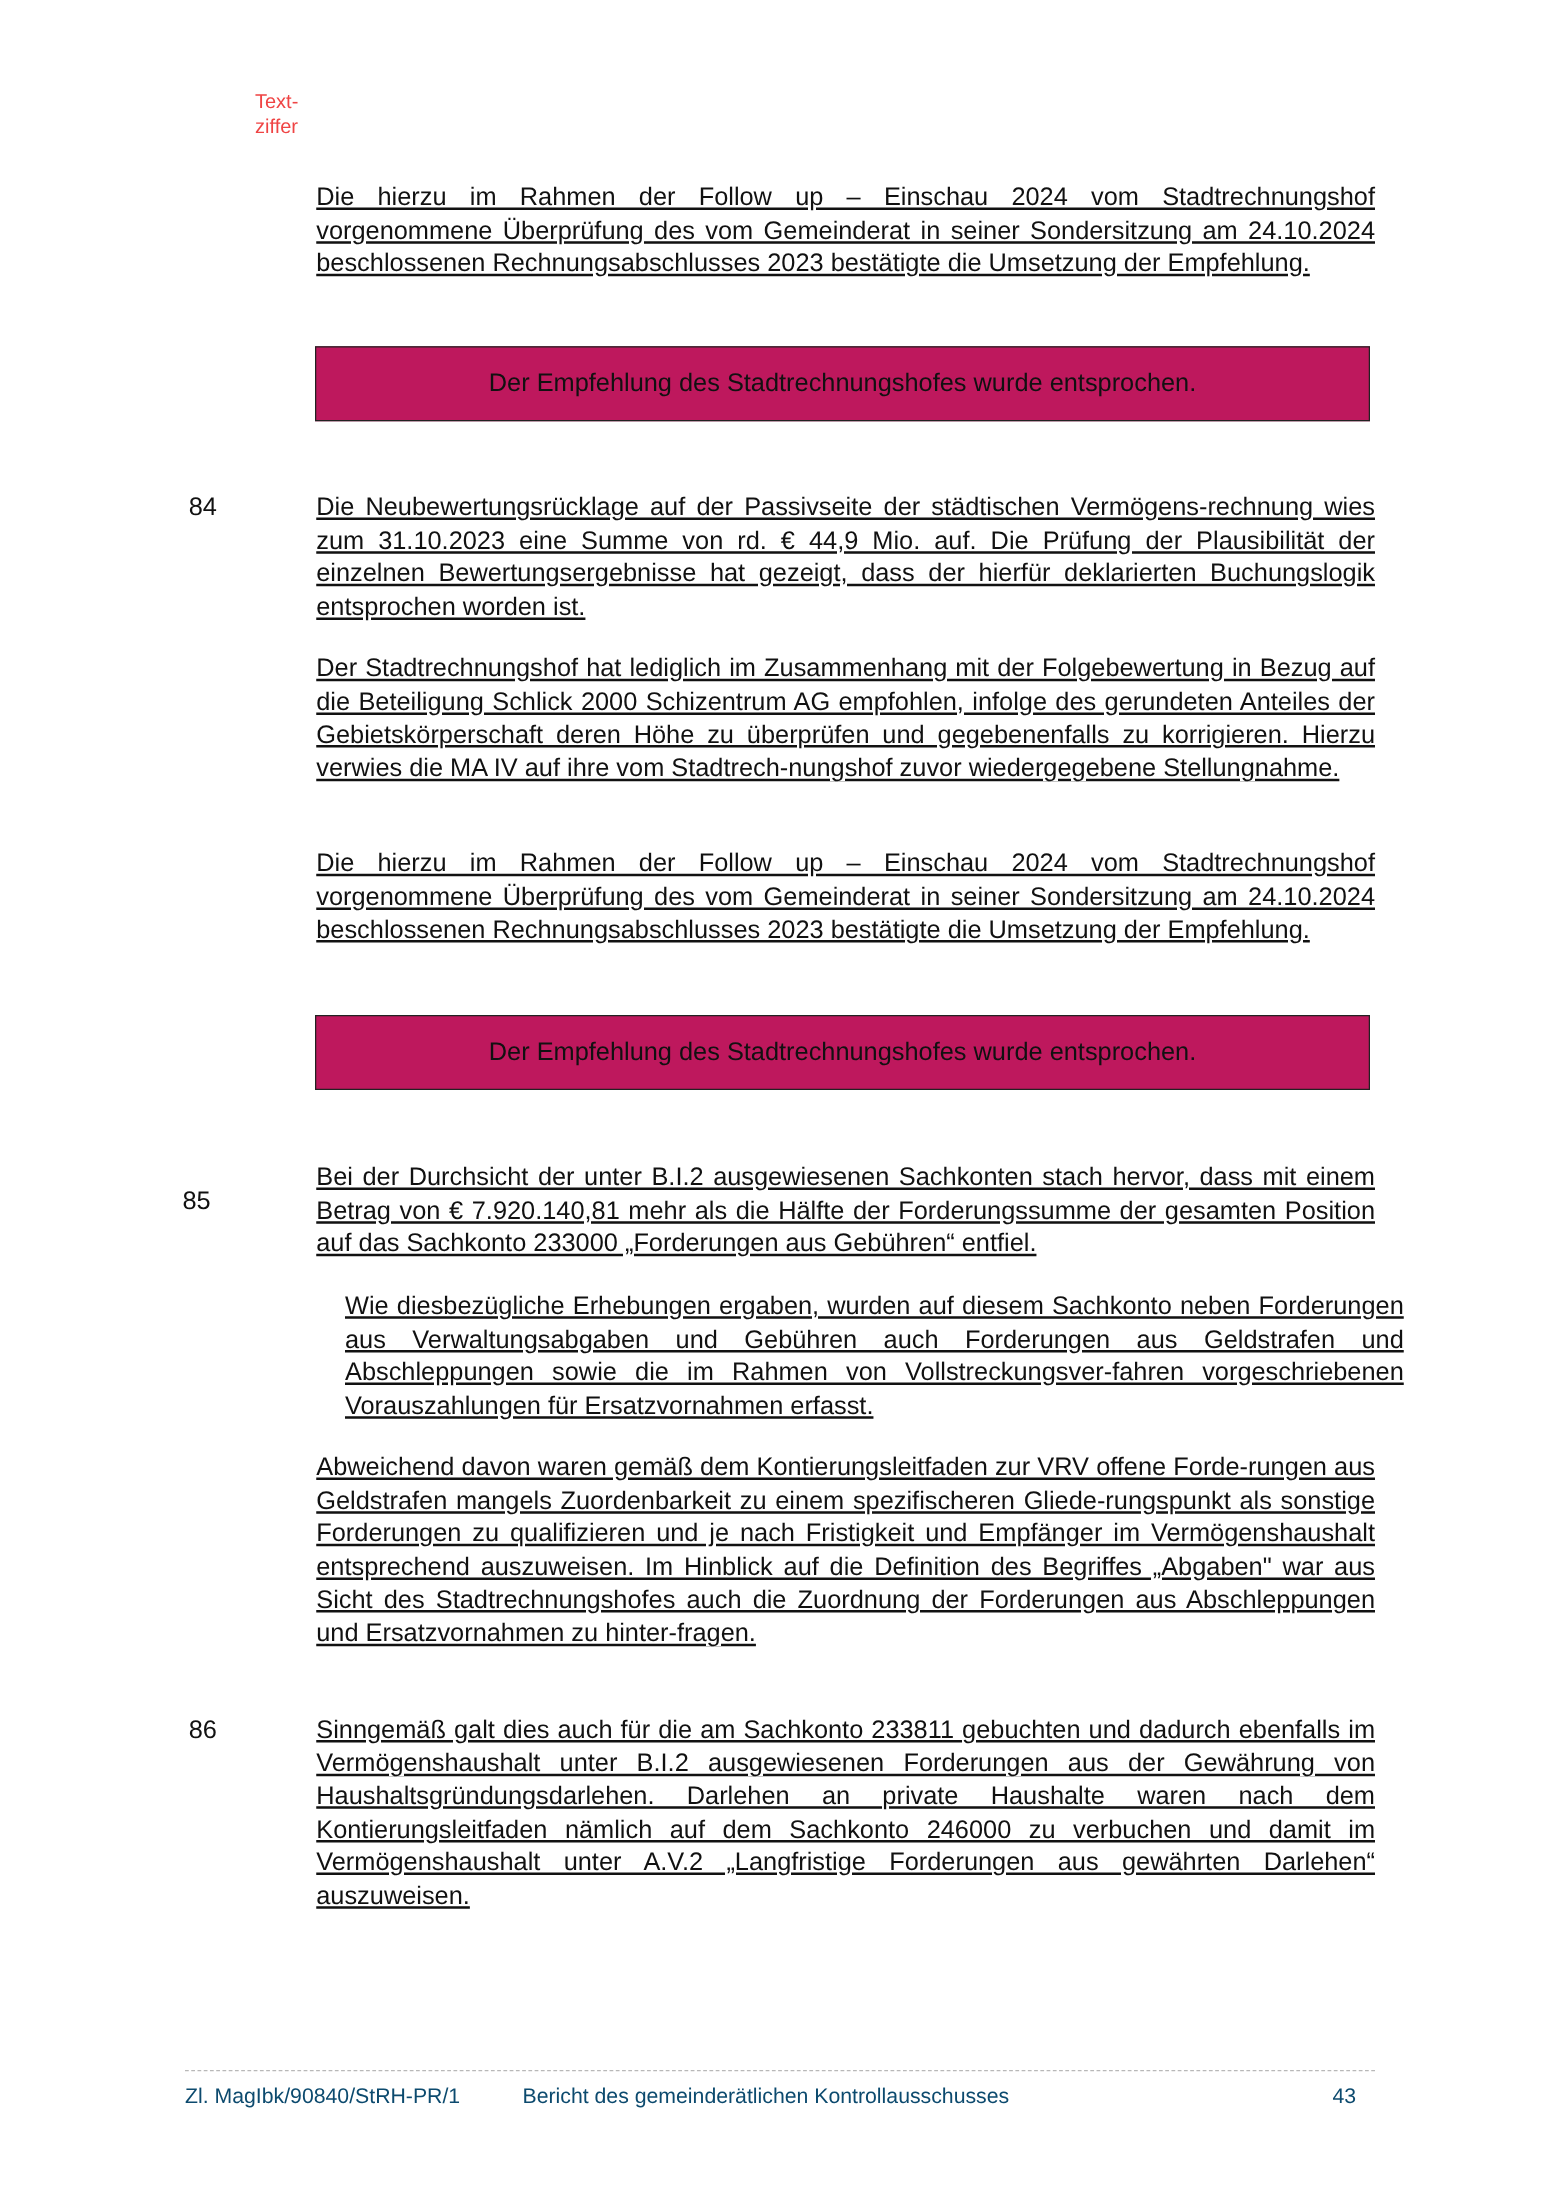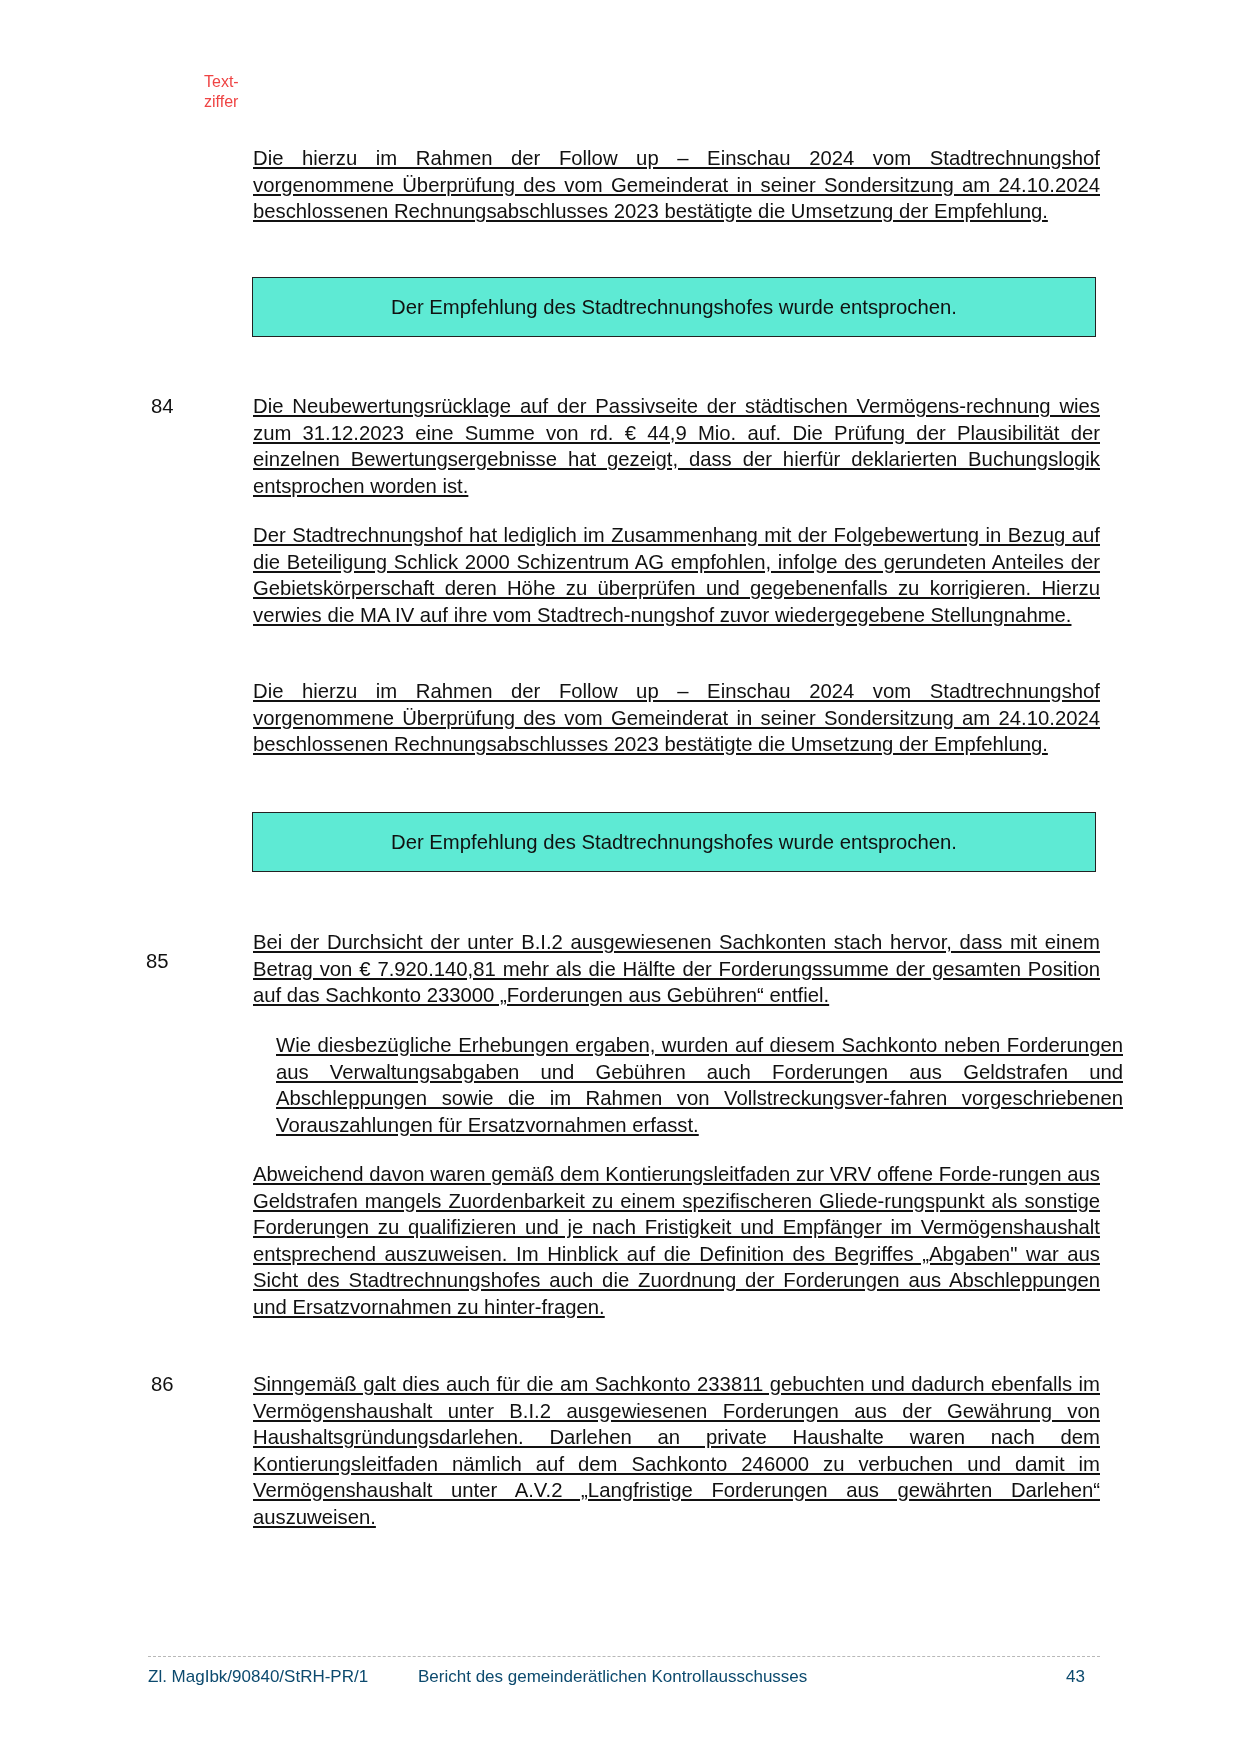--- a/index.html
+++ b/index.html
@@ -2,21 +2,21 @@
 <html><head>
 <meta charset="utf-8">
 <style>
   html, body { margin: 0; padding: 0; background: #ffffff; }
   body { width: 1241px; height: 1754px; position: relative; overflow: hidden;
          font-family: "Liberation Sans", sans-serif; color: #111; }
   .margin-label { position: absolute; left: 164px; top: 72px; font-size: 16px; line-height: 20px; color: #ef4444; margin-left: 40px; }
   .para { position: absolute; left: 253px; width: 847px; font-size: 20.3px; line-height: 26.5px;
           text-align: justify; hyphens: manual; color: #111; text-decoration: underline; }
   .num { position: absolute; font-size: 20.3px; line-height: 26.5px; color: #111; }
-  .box { position: absolute; left: 252px; width: 844px; height: 60px; background: #5eead4;
+  .box { position: absolute; left: 252px; width: 844px; height: 60px; background: #be185d;
          border: 1.5px solid #222; box-sizing: border-box; display: flex; align-items: center;
          justify-content: center; font-size: 20.3px; color: #111; }
   .footer-rule { position: absolute; left: 148px; top: 1656px; width: 952px; height: 0;
                  border-top: 1.5px dashed #b8b8b8; }
   .footer { position: absolute; top: 1666px; font-size: 17px; color: #0c4a6e; line-height: 22px; }
 </style>
 </head>
 <body>
 
 <div class="margin-label">
@@ -24,21 +24,21 @@
   <div>ziffer</div>
 </div>
 
 <div class="para" style="top:145px;">Die hierzu im Rahmen der Follow up – Einschau 2024 vom Stadtrechnungshof vorgenommene Überprüfung des vom Gemeinderat in seiner Sondersitzung am 24.10.2024 beschlossenen Rechnungsabschlusses 2023 bestätigte die Umsetzung der Empfehlung.</div>
 
 <div class="box" style="top:277px;">
   <span>Der Empfehlung des Stadtrechnungshofes wurde entsprochen.</span>
 </div>
 
 <div class="num" style="left:151px; top:393px;">84</div>
-<div class="para" style="top:393px;">Die Neubewertungsrücklage auf der Passivseite der städtischen Vermögens-rechnung wies zum 31.12.2023 eine Summe von rd. € 44,9 Mio. auf. Die Prüfung der Plausibilität der einzelnen Bewertungsergebnisse hat gezeigt, dass der hierfür deklarierten Buchungslogik entsprochen worden ist.</div>
+<div class="para" style="top:393px;">Die Neubewertungsrücklage auf der Passivseite der städtischen Vermögens-rechnung wies zum 31.10.2023 eine Summe von rd. € 44,9 Mio. auf. Die Prüfung der Plausibilität der einzelnen Bewertungsergebnisse hat gezeigt, dass der hierfür deklarierten Buchungslogik entsprochen worden ist.</div>
 <div class="para" style="top:522px;">Der Stadtrechnungshof hat lediglich im Zusammenhang mit der Folgebewertung in Bezug auf die Beteiligung Schlick 2000 Schizentrum AG empfohlen, infolge des gerundeten Anteiles der Gebietskörperschaft deren Höhe zu überprüfen und gegebenenfalls zu korrigieren. Hierzu verwies die MA IV auf ihre vom Stadtrech-nungshof zuvor wiedergegebene Stellungnahme.</div>
 <div class="para" style="top:678px;">Die hierzu im Rahmen der Follow up – Einschau 2024 vom Stadtrechnungshof vorgenommene Überprüfung des vom Gemeinderat in seiner Sondersitzung am 24.10.2024 beschlossenen Rechnungsabschlusses 2023 bestätigte die Umsetzung der Empfehlung.</div>
 
 <div class="box" style="top:812px;">
   <span>Der Empfehlung des Stadtrechnungshofes wurde entsprochen.</span>
 </div>
 
 <div class="num" style="left:146px; top:929px;margin-top:19px;">85</div>
 <div class="para" style="top:929px;">Bei der Durchsicht der unter B.I.2 ausgewiesenen Sachkonten stach hervor, dass mit einem Betrag von € 7.920.140,81 mehr als die Hälfte der Forderungssumme der gesamten Position auf das Sachkonto 233000 „Forderungen aus Gebühren“ entfiel.</div>
 <div class="para" style="top:1032px;margin-left:23px;">Wie diesbezügliche Erhebungen ergaben, wurden auf diesem Sachkonto neben Forderungen aus Verwaltungsabgaben und Gebühren auch Forderungen aus Geldstrafen und Abschleppungen sowie die im Rahmen von Vollstreckungsver-fahren vorgeschriebenen Vorauszahlungen für Ersatzvornahmen erfasst.</div>

